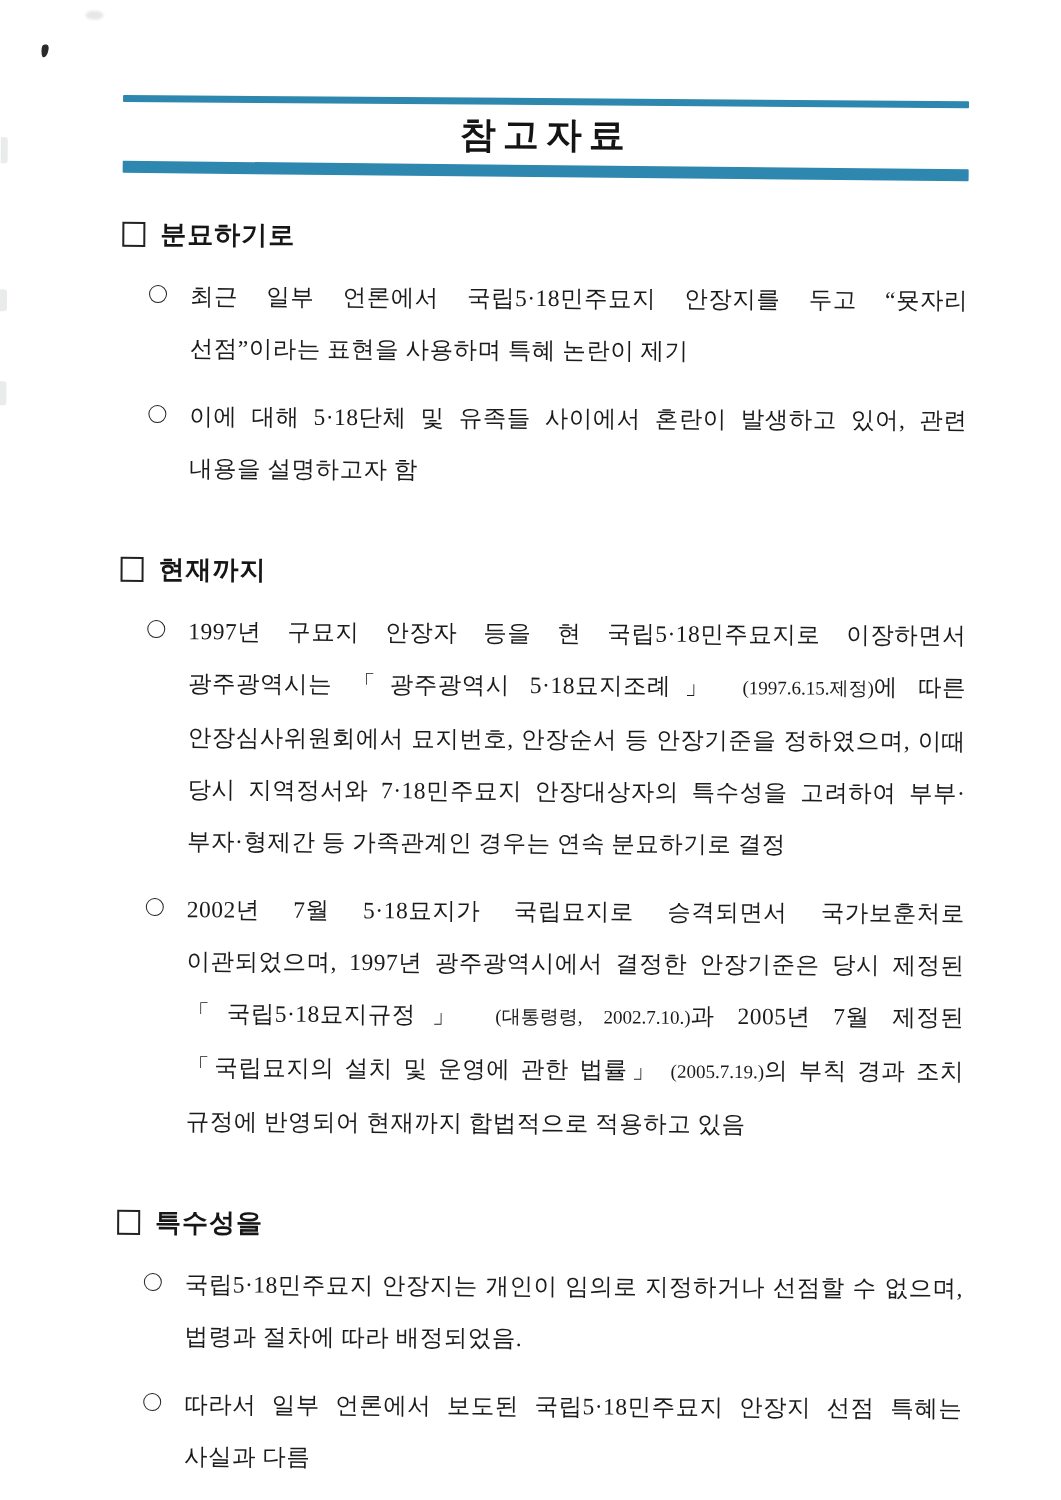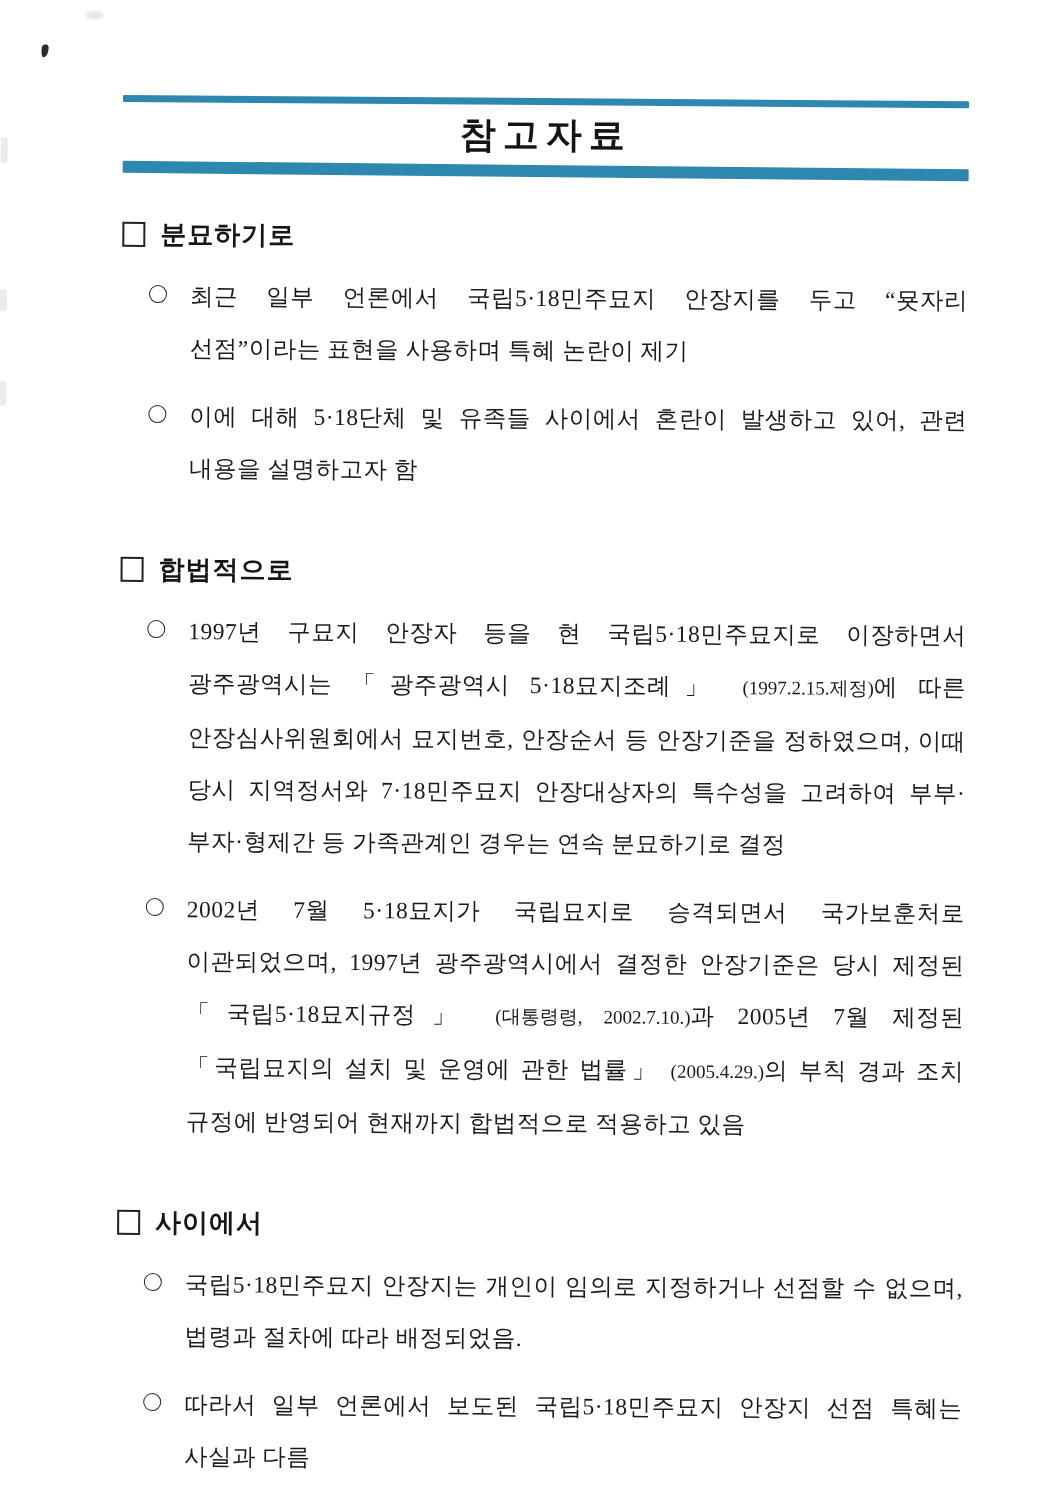--- a/index.html
+++ b/index.html
@@ -160,39 +160,39 @@
   <li class="bullet">
     <span class="circle-marker"></span>
     <span class="bullet-text"><span>이에 대해 5·18단체 및 유족들 사이에서 혼란이 발생하고 있어, 관련 내용을 설명하고자 함</span></span>
   </li>
 </ul>
   </section>
 
   <section class="section">
     <div class="section-heading">
       <span class="square-marker"></span>
-      <span class="heading-text">합법적으로</span>
+      <span class="heading-text">현재까지</span>
     </div>
     <ul class="bullets">
   <li class="bullet">
     <span class="circle-marker"></span>
-    <span class="bullet-text"><span>1997년 구묘지 안장자 등을 현 국립5·18민주묘지로 이장하면서 광주광역시는 「광주광역시 5·18묘지조례」 </span><span class="seg-small">(1997.2.15.제정)</span><span>에 따른 안장심사위원회에서 묘지번호, 안장순서 등 안장기준을 정하였으며, 이때 당시 지역정서와 7·18민주묘지 안장대상자의 특수성을 고려하여 부부·부자·형제간 등 가족관계인 경우는 연속 분묘하기로 결정</span></span>
-  </li>
-
-  <li class="bullet">
-    <span class="circle-marker"></span>
-    <span class="bullet-text"><span>2002년 7월 5·18묘지가 국립묘지로 승격되면서 국가보훈처로 이관되었으며, 1997년 광주광역시에서 결정한 안장기준은 당시 제정된 「국립5·18묘지규정」 </span><span class="seg-small">(대통령령, 2002.7.10.)</span><span>과 2005년 7월 제정된 「국립묘지의 설치 및 운영에 관한 법률」 </span><span class="seg-small">(2005.4.29.)</span><span>의 부칙 경과 조치 규정에 반영되어 현재까지 합법적으로 적용하고 있음</span></span>
+    <span class="bullet-text"><span>1997년 구묘지 안장자 등을 현 국립5·18민주묘지로 이장하면서 광주광역시는 「광주광역시 5·18묘지조례」 </span><span class="seg-small">(1997.6.15.제정)</span><span>에 따른 안장심사위원회에서 묘지번호, 안장순서 등 안장기준을 정하였으며, 이때 당시 지역정서와 7·18민주묘지 안장대상자의 특수성을 고려하여 부부·부자·형제간 등 가족관계인 경우는 연속 분묘하기로 결정</span></span>
+  </li>
+
+  <li class="bullet">
+    <span class="circle-marker"></span>
+    <span class="bullet-text"><span>2002년 7월 5·18묘지가 국립묘지로 승격되면서 국가보훈처로 이관되었으며, 1997년 광주광역시에서 결정한 안장기준은 당시 제정된 「국립5·18묘지규정」 </span><span class="seg-small">(대통령령, 2002.7.10.)</span><span>과 2005년 7월 제정된 「국립묘지의 설치 및 운영에 관한 법률」 </span><span class="seg-small">(2005.7.19.)</span><span>의 부칙 경과 조치 규정에 반영되어 현재까지 합법적으로 적용하고 있음</span></span>
   </li>
 </ul>
   </section>
 
   <section class="section">
     <div class="section-heading">
       <span class="square-marker"></span>
-      <span class="heading-text">사이에서</span>
+      <span class="heading-text">특수성을</span>
     </div>
     <ul class="bullets">
   <li class="bullet">
     <span class="circle-marker"></span>
     <span class="bullet-text"><span>국립5·18민주묘지 안장지는 개인이 임의로 지정하거나 선점할 수 없으며, 법령과 절차에 따라 배정되었음.</span></span>
   </li>
 
   <li class="bullet">
     <span class="circle-marker"></span>
     <span class="bullet-text"><span>따라서 일부 언론에서 보도된 국립5·18민주묘지 안장지 선점 특혜는 사실과 다름</span></span>

